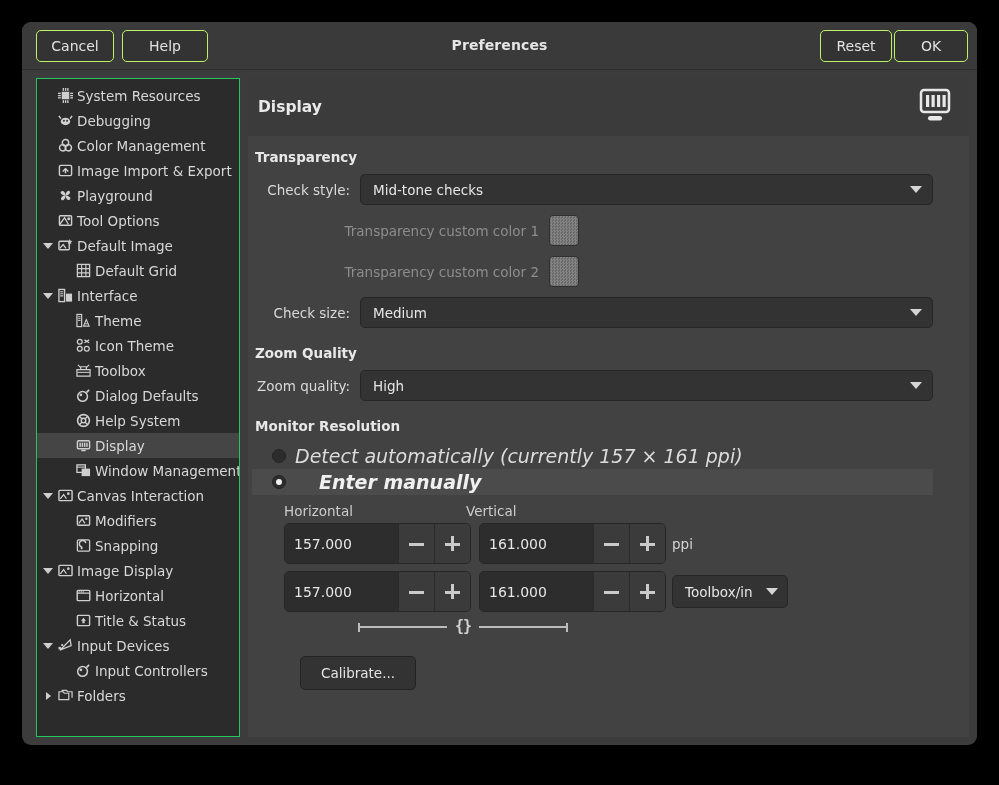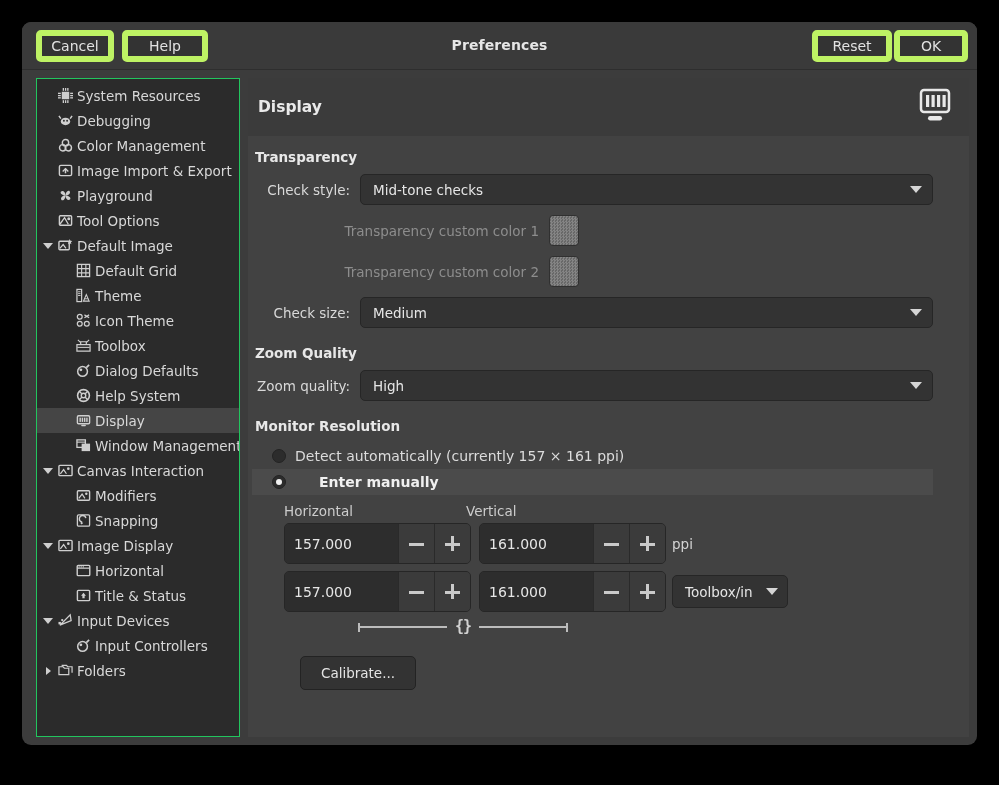--- a/index.html
+++ b/index.html
@@ -40,32 +40,32 @@
     color: #e6e6e6;
     font-size: 14px;
     font-weight: bold;
     letter-spacing: .1px;
   }
   .hbtn {
     position: absolute;
     top: 8px;
     height: 32px;
     background: #333333;
-    border: 6px solid #bef264;
+    border: 1px solid #bef264;
     border-radius: 5px;
     color: #e2e2e2;
     font-size: 14px;
     font-family: "DejaVu Sans", sans-serif;
     display: flex; align-items: center; justify-content: center;
     box-sizing: border-box;
     cursor: pointer;
   }
   #btn-cancel { left: 14px; width: 78px; }
   #btn-help   { left: 100px; width: 86px; }
-  #btn-reset  { right: 85px; width: 80px; }
+  #btn-reset  { right: 85px; width: 72px; }
   #btn-ok     { right: 9px;  width: 74px; }
 
   
   .body {
     position: absolute;
     left: 0; right: 0; top: 48px; bottom: 0;
     display: flex;
     padding: 8px 8px 8px 14px;
     box-sizing: border-box;
   }
@@ -215,21 +215,21 @@
     border: 1px solid #232323;
     flex: none;
     margin-right: 9px;
     display: flex; align-items: center; justify-content: center;
     box-sizing: border-box;
   }
   .radio .dot {
     width: 6px; height: 6px; border-radius: 50%;
     background: #f0f0f0;
   }
-  .radio-lbl { color: #dcdcdc; font-size: 14px; }
+  .radio-lbl { color: #dcdcdc; font-size: 19px; font-style: italic; }
   .radio-lbl.b { font-weight: bold; color: #f0f0f0; }
 
   
   .spin-area { padding-left: 32px; margin-top: 8px; }
   .spin-heads { display: flex; margin-bottom: 4px; }
   .spin-heads .h1 { width: 182px; color: #cccccc; font-size: 13.5px; }
   .spin-heads .h2 { color: #cccccc; font-size: 13.5px; }
   .spin-line { display: flex; align-items: center; margin-bottom: 7px; }
   .spin {
     display: flex; align-items: stretch;
@@ -434,20 +434,33 @@
             </div>
             <div class="tree-row">
               <span class="tw indent"></span>
               <span class="ticon">
                 <svg width="15" height="15" viewBox="0 0 16 16">
                   <rect x="1.5" y="1.5" width="13" height="13" fill="none" stroke="#cfcfcf" stroke-width="1.4"></rect>
                   <path d="M6 1.5 V14.5 M10.5 1.5 V14.5 M1.5 6 H14.5 M1.5 10.5 H14.5" stroke="#cfcfcf" stroke-width="1.2"></path>
                 </svg>
               </span>
               <span>Default Grid</span>
+            </div>
+            <div class="tree-row">
+              <span class="tw">
+                <span class="expander open"></span>
+              </span>
+              <span class="ticon">
+                <svg width="15" height="15" viewBox="0 0 16 16">
+                  <rect x="1" y="1.5" width="6" height="13" fill="none" stroke="#cfcfcf" stroke-width="1.4"></rect>
+                  <path d="M2.4 4 H5.6 M2.4 6.2 H5.6 M2.4 8.4 H5.6" stroke="#cfcfcf" stroke-width="1.1"></path>
+                  <rect x="8.5" y="6" width="6.5" height="8.5" fill="#cfcfcf"></rect>
+                </svg>
+              </span>
+              <span>Interface</span>
             </div>
             <div class="tree-row">
               <span class="tw indent"></span>
               <span class="ticon">
                 <svg width="15" height="15" viewBox="0 0 16 16">
                   <rect x="1" y="1.5" width="5" height="13" fill="none" stroke="#cfcfcf" stroke-width="1.3"></rect>
                   <path d="M2.2 4 H4.8 M2.2 6 H4.8 M2.2 8 H4.8" stroke="#cfcfcf" stroke-width="1"></path>
                   <path d="M8 14 L11 7 L14 14 Z" fill="none" stroke="#cfcfcf" stroke-width="1.2"></path>
                   <path d="M9 11.5 H13" stroke="#cfcfcf" stroke-width="1"></path>
                 </svg>

